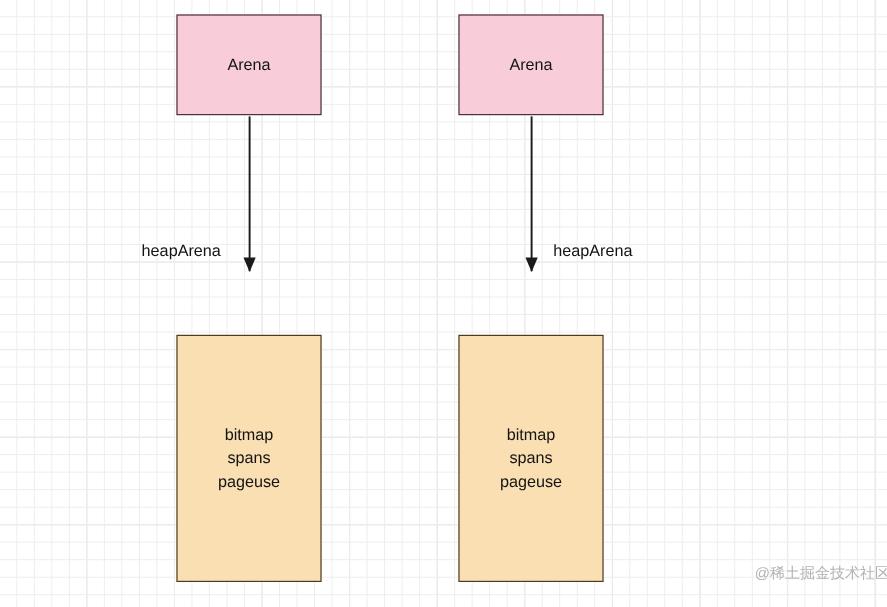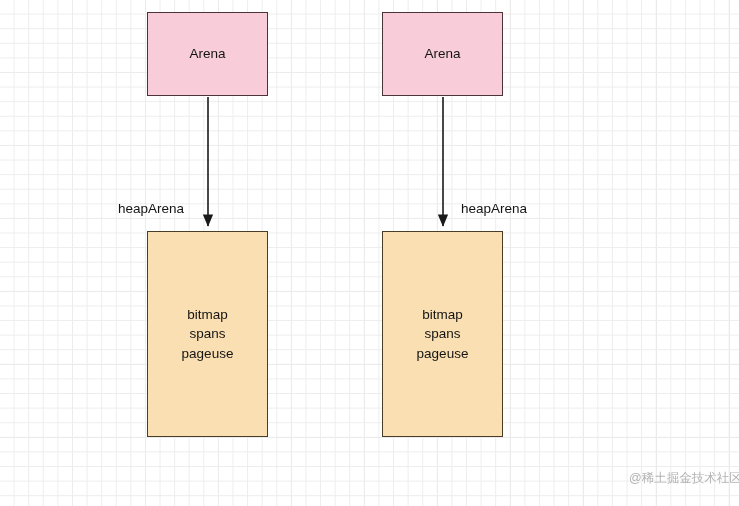--- a/index.html
+++ b/index.html
@@ -38,20 +38,21 @@
     font-size: 13.5px;
     line-height: 1.45;
   }
   .node.arena {
     background: #f8cdd9;
     border-color: #4b3338;
   }
   .node.heap {
     background: #fadfb2;
     border-color: #4a3d26;
+    margin-top: 48px;
   }
   .node .lines {
     white-space: pre-line;
   }
   .arrow-svg {
     position: absolute;
     left: 0;
     top: 0;
     width: 739px;
     height: 506px;

